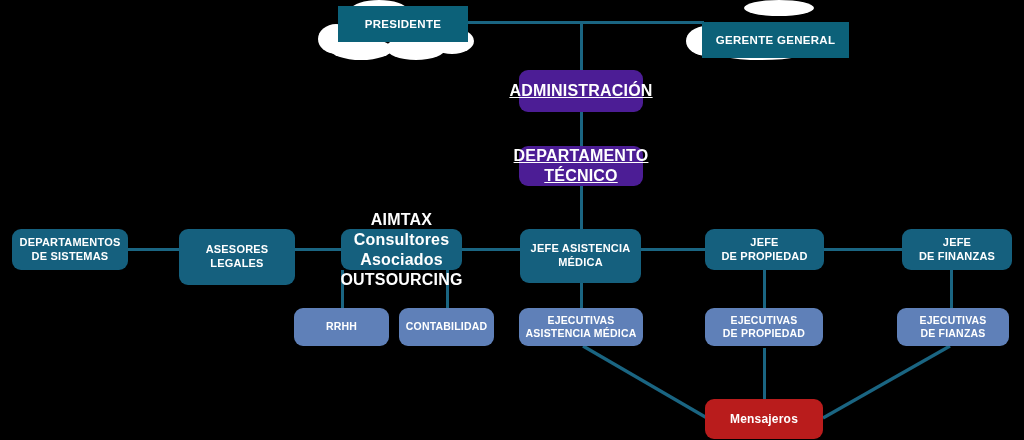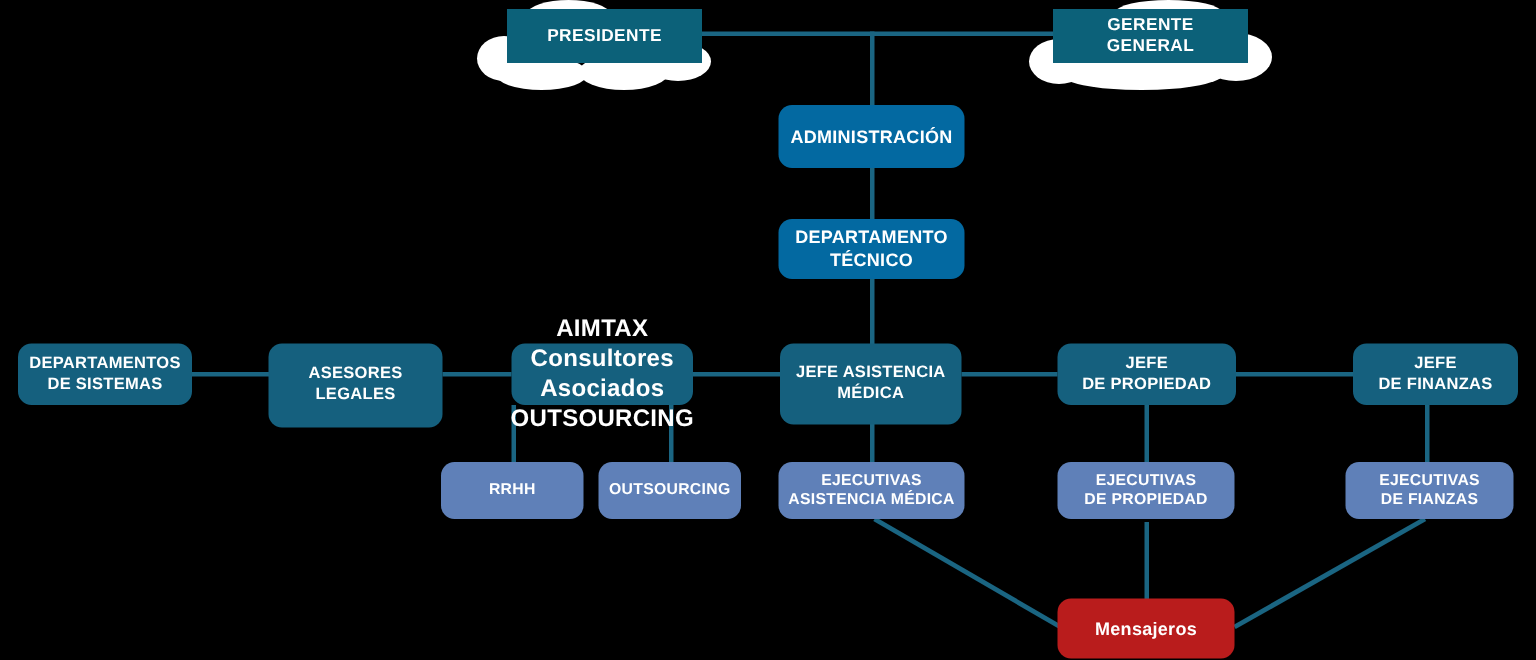--- a/index.html
+++ b/index.html
@@ -74,25 +74,26 @@
   
   .node-teal-sq {
     background: #0C6179;
     border-radius: 0;
     font-weight: bold;
     font-size: 11.5px;
     letter-spacing: 0.3px;
   }
   
   .node-gray {
-    background: #0369a1;
-    border-radius: 9px;
-    font-weight: bold;
-    font-size: 12px;
-    letter-spacing: 0.2px;
+    background: #4c1d95;
+    border-radius: 9px;
+    font-weight: bold;
+    font-size: 16px;
+    letter-spacing: 0.2px;
+    text-decoration: underline;
   }
   
   .node-blue {
     background: #5F80B8;
     border-radius: 9px;
     font-weight: bold;
     font-size: 10.5px;
     letter-spacing: 0.2px;
   }
   
@@ -147,21 +148,21 @@
 
   <svg class="diagonals" viewBox="0 0 1024 440" preserveAspectRatio="none">
     <line x1="583" y1="346" x2="707" y2="418" stroke="#1A6582" stroke-width="3.2"></line>
     <line x1="950" y1="346" x2="823" y2="418" stroke="#1A6582" stroke-width="3.2"></line>
   </svg>
 
   <div class="node node-teal-sq" style="left:338px; top:6px; width:130px; height:36px;">
     <span class="label">PRESIDENTE</span>
   </div>
 
-  <div class="node node-teal-sq" style="left:702px; top:6px; width:130px; height:36px;justify-content:center;">
+  <div class="node node-teal-sq" style="left:702px; top:22px; width:147px; height:36px;justify-content:center;">
     <span class="label">GERENTE GENERAL</span>
   </div>
 
   <div class="node node-gray" style="left:519px; top:70px; width:124px; height:42px;">
     <span class="label">ADMINISTRACIÓN</span>
   </div>
 
   <div class="node node-gray" style="left:519px; top:146px; width:124px; height:40px;align-items:center;">
     <span class="label">DEPARTAMENTO
 TÉCNICO</span>
@@ -195,21 +196,21 @@
   <div class="node node-teal" style="left:902px; top:229px; width:110px; height:41px;">
     <span class="label">JEFE
 DE FINANZAS</span>
   </div>
 
   <div class="node node-blue" style="left:294px; top:308px; width:95px; height:38px;">
     <span class="label">RRHH</span>
   </div>
 
   <div class="node node-blue" style="left:399px; top:308px; width:95px; height:38px;">
-    <span class="label">OUTSOURCING</span>
+    <span class="label">CONTABILIDAD</span>
   </div>
 
   <div class="node node-blue" style="left:519px; top:308px; width:124px; height:38px;">
     <span class="label">EJECUTIVAS
 ASISTENCIA MÉDICA</span>
   </div>
 
   <div class="node node-blue" style="left:705px; top:308px; width:118px; height:38px;">
     <span class="label">EJECUTIVAS
 DE PROPIEDAD</span>

